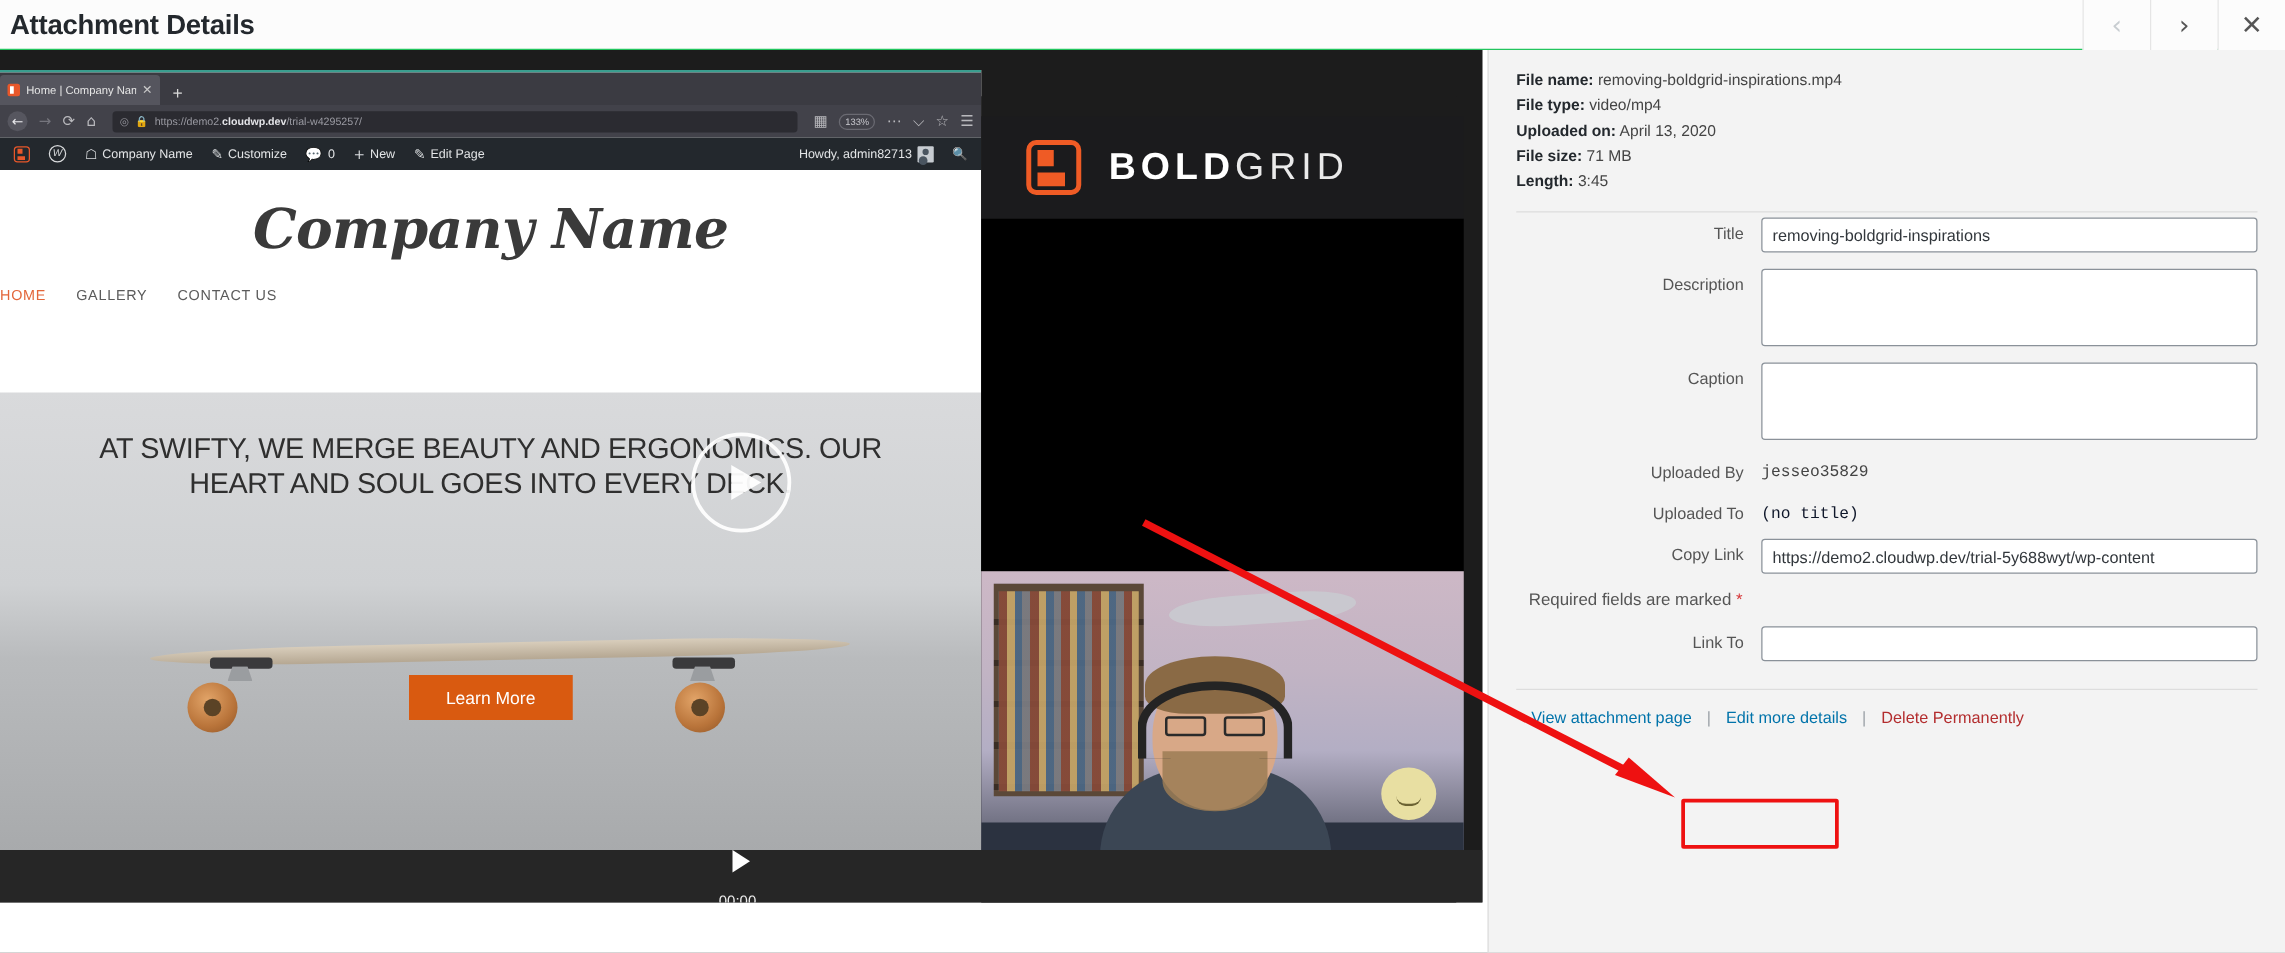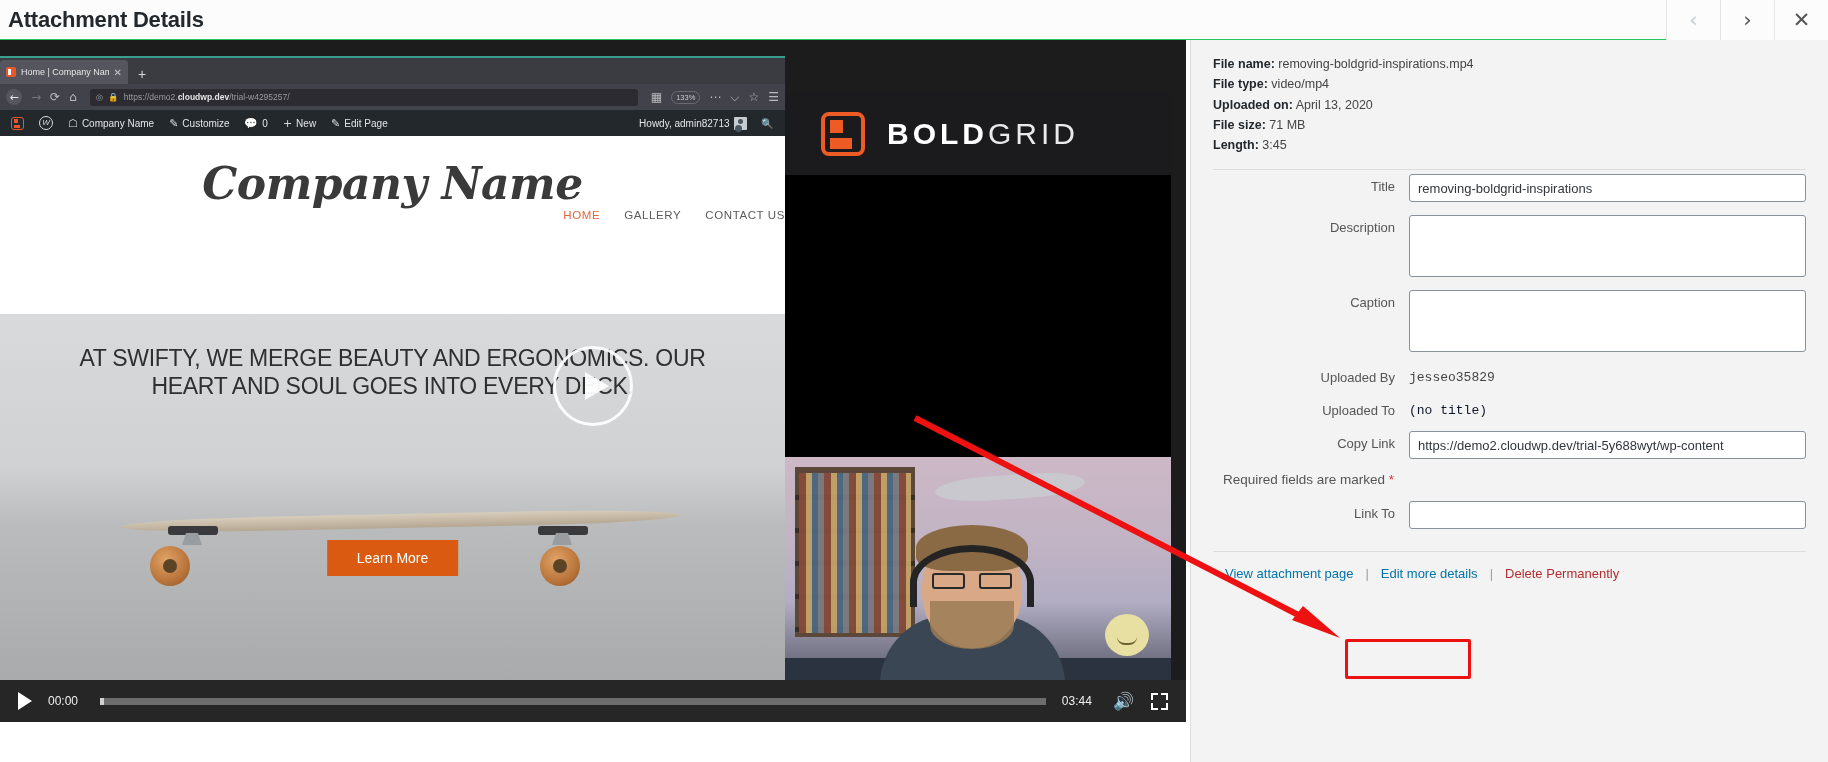--- a/index.html
+++ b/index.html
@@ -97,21 +97,21 @@
 
   
   .site {
     position: absolute; left: 0; top: 80px; width: 785px; height: 545px; background: #fff;
     overflow: hidden;
   }
   .site-title {
     text-align: center; font-family: "DejaVu Serif", serif; font-style: italic; font-weight: bold;
     font-size: 44px; color: #3a3a3a; padding-top: 22px; letter-spacing: -0.5px;
   }
-  .site-nav { display: flex; justify-content: flex-end; gap: 24px; font-size: 11.5px;
+  .site-nav { display: flex; justify-content: flex-start; gap: 24px; margin-top: 22px; font-size: 11.5px;
     letter-spacing: 0.6px; }
   .site-nav a { text-decoration: none; color: #5b5b5b; }
   .site-nav a.active { color: #e3663a; }
   .hero {
     position: absolute; left: 0; top: 178px; width: 785px; height: 367px;
     background: linear-gradient(180deg,#d9dadc 0%, #cfd1d3 42%, #b9bbbd 58%, #a8aaac 100%);
     overflow: hidden;
   }
   .deck {
     position: absolute; left: 120px; top: 200px; width: 560px; height: 14px;
@@ -184,21 +184,21 @@
   .wc-phones{position:absolute;left:30px;top:30px;width:124px;height:62px;
     border:7px solid #242424;border-radius:50% 50% 0 0/60% 60% 0 0;border-bottom:none;}
   .wc-duck{position:absolute;right:22px;bottom:62px;width:44px;height:42px;border-radius:50%;
     background:#e8dfa2;}
   .wc-duck::after{content:"";position:absolute;left:12px;top:22px;width:20px;height:7px;
     border-bottom:2px solid #6b6233;border-radius:0 0 8px 8px;}
 
   
   .player {
     position: absolute; left: 0; bottom: 0; width: 1186px; height: 42px; background: #262626;
-    display: flex; align-items: center; padding: 0 18px; gap: 16px; color: #fff;
+    display: flex; align-items: center; padding: 0 18px; gap: 16px; color: #fff; flex-direction: column;
   }
   .p-play { width:0;height:0;border-left:14px solid #fff;border-top:9px solid transparent;
     border-bottom:9px solid transparent; cursor:pointer;}
   .p-time { font-size: 12px; color: #efefef; min-width: 36px; }
   .p-bar { flex: 1; height: 7px; background: #6d6d6d; position: relative; cursor: pointer; }
   .p-bar i { position:absolute;left:0;top:0;height:7px;width:0.4%;background:#d0d0d0; }
   .p-ic { font-size: 17px; color: #fff; font-family:"DejaVu Sans",sans-serif; cursor:pointer; }
   .p-fs { width: 17px; height: 17px; position: relative; cursor:pointer; }
   .p-fs i { position: absolute; width: 7px; height: 7px; border: 2.4px solid #fff; }
   .p-fs i:nth-child(1){left:0;top:0;border-right:none;border-bottom:none;}

